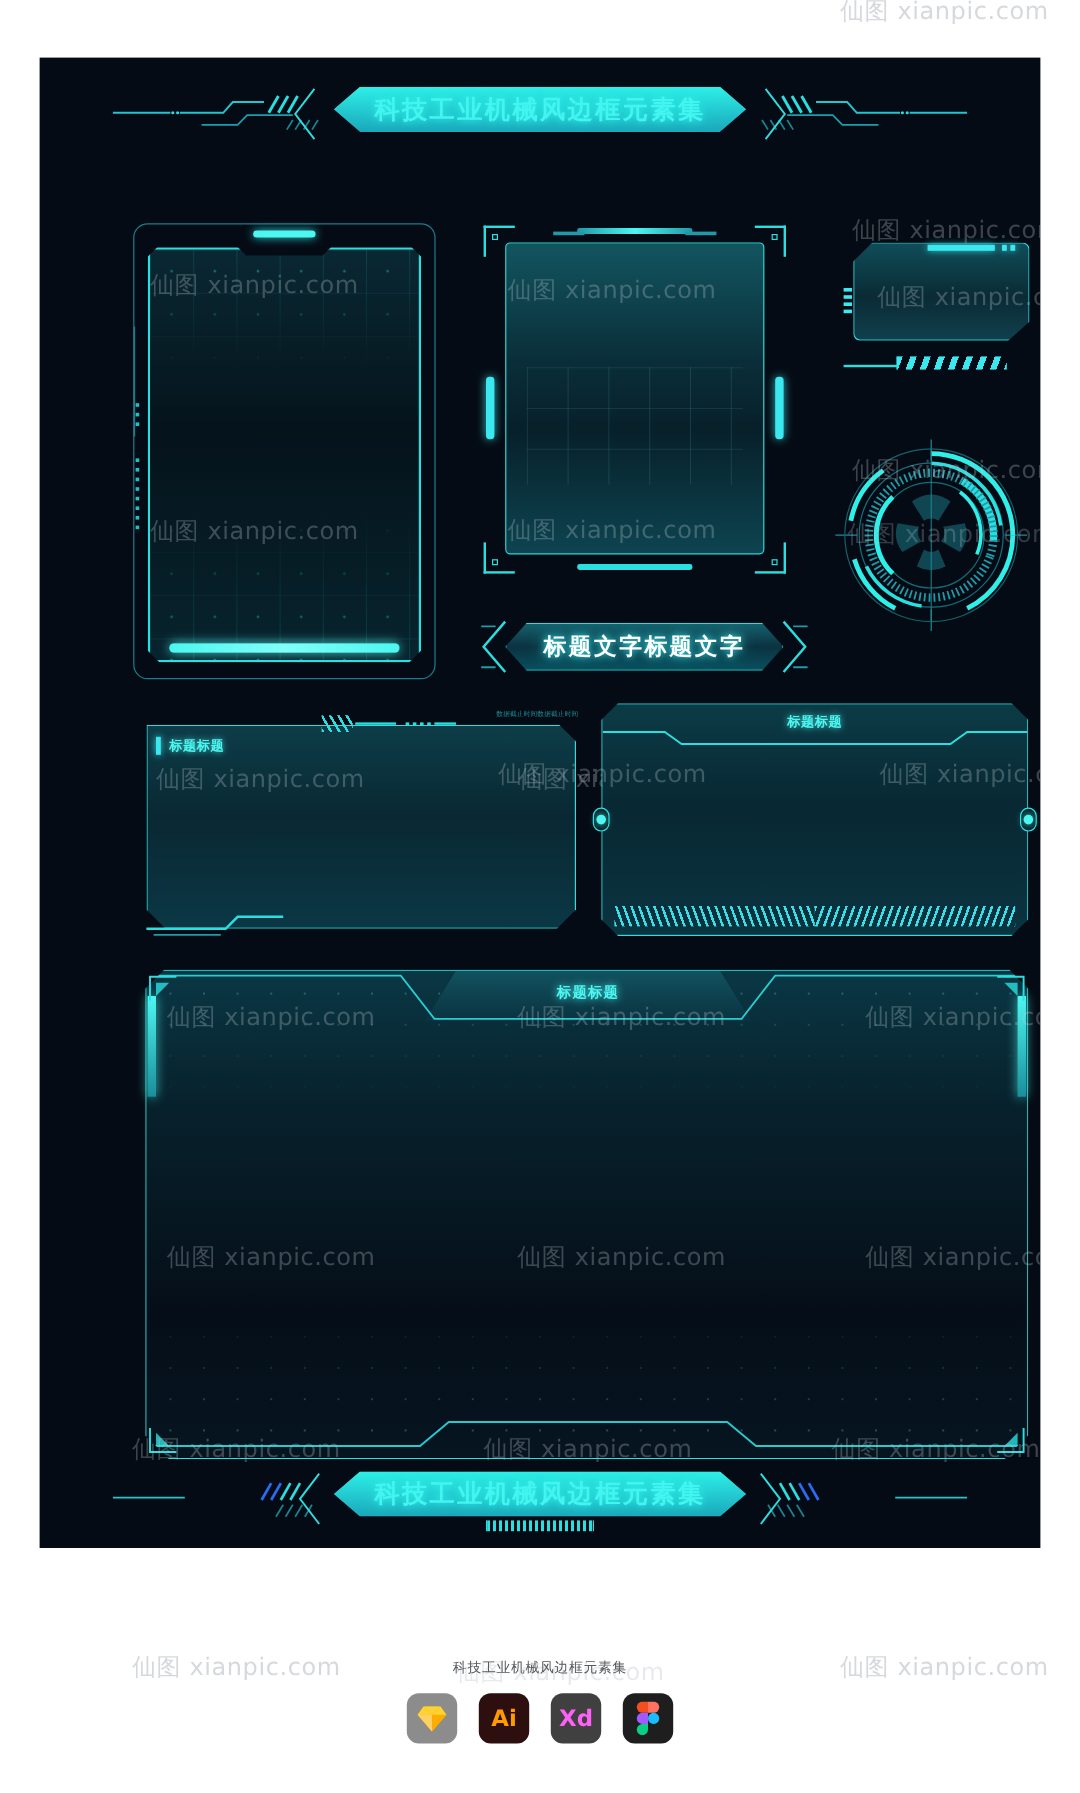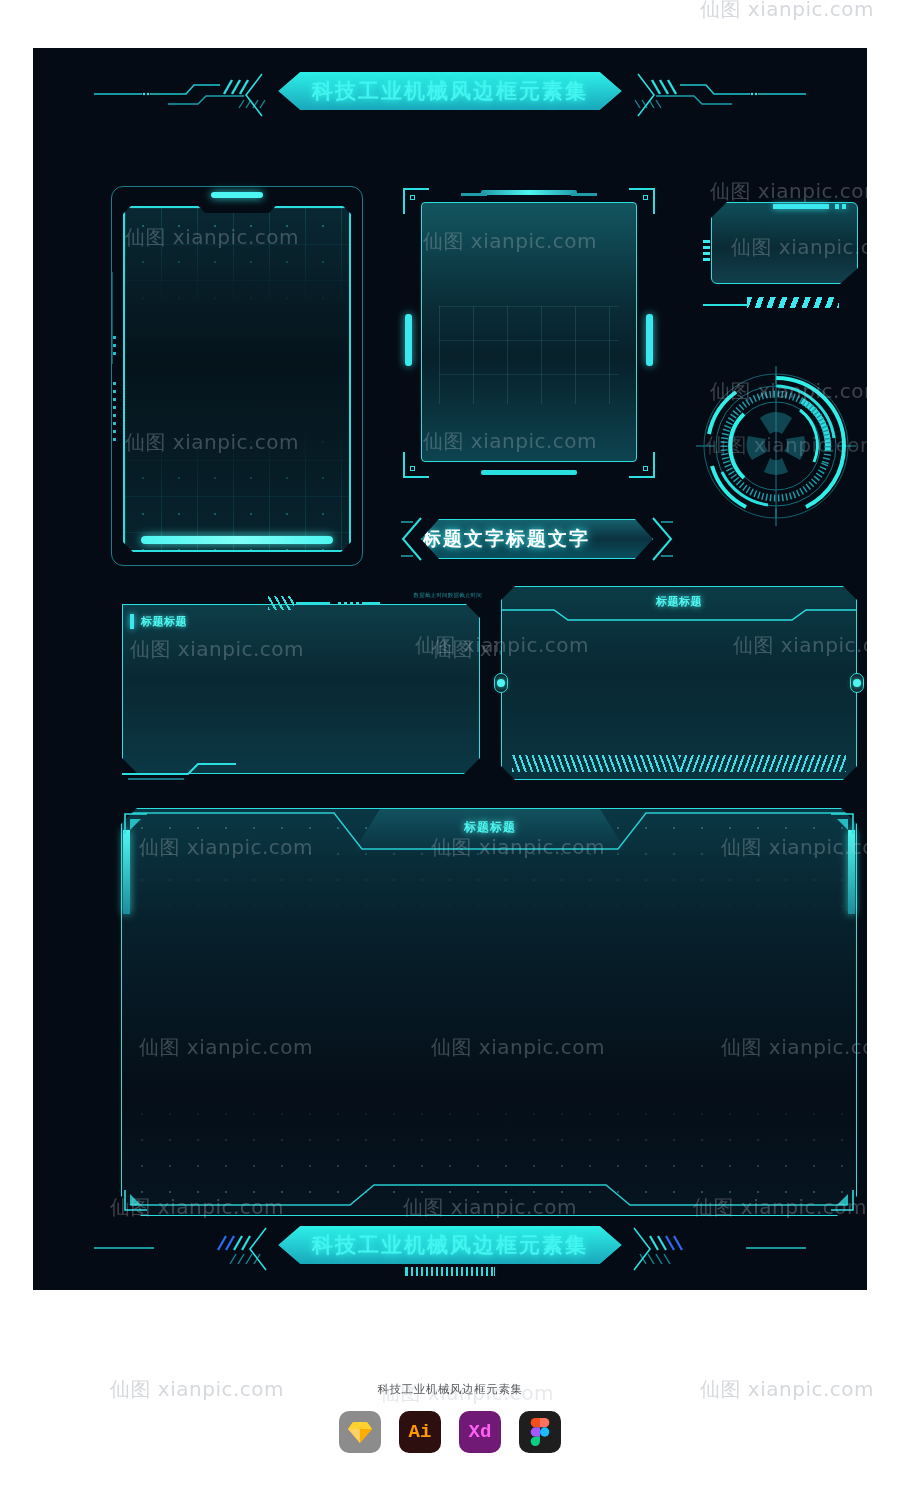--- a/index.html
+++ b/index.html
@@ -158,21 +158,21 @@
   
   #hud { position:absolute; left:663px; top:318px; width:160px; height:160px; }
 
   
   #ribbon { position:absolute; left:366px; top:468px; width:276px; height:46px; }
   .rb-body {
     position:absolute; left:22px; right:22px; top:3px; bottom:3px;
     background: linear-gradient(180deg,#16606d 0%, #0b3240 50%, #0a4f5e 100%);
     border:1.5px solid #2adfe0;
     clip-path: polygon(18px 0, calc(100% - 18px) 0, 100% 50%, calc(100% - 18px) 100%, 18px 100%, 0 50%);
-    display:flex; align-items:center; 
+    display:flex; align-items:center; justify-content:center;
   }
   .rb-text {
     font-size:19px; font-weight:700; letter-spacing:2px; color:#ffffff;
     text-shadow:0 0 6px rgba(60,232,240,.95), 0 0 14px rgba(45,223,224,.6);
   }
 
   
   #panelL { position:absolute; left:83px; top:540px; width:372px; height:192px; }
   .pl-body {
     position:absolute; left:6px; top:16px; right:8px; bottom:6px;
@@ -250,26 +250,26 @@
   }
   .pb-accent {
     position:absolute; width:7px; height:84px;
     background: linear-gradient(180deg,#4df6f0,#1a8e9c);
     box-shadow:0 0 9px rgba(77,246,240,.7);
   }
 
   
   #sw { position:absolute; left:0; right:0; top:1382px; text-align:center; }
   .sw-cap { font-size:11.5px; color:#55585c; letter-spacing:.6px; margin-bottom:14px; }
-  .sw-row { display:flex; justify-content:center; gap:18px;font-family:Liberation Mono, monospace; }
+  .sw-row { display:flex; justify-content:center; gap:18px; }
   .sw-ico { width:42px; height:42px; border-radius:10px; display:flex; align-items:center; justify-content:center;
             font-size:19px; font-weight:700; position:relative; }
   .ic-sketch { background:#8c8c8c; }
   .ic-ai { background:#2d0f10; color:#ff9a00; }
-  .ic-xd { background:#701a75; color:#ff61f6; }
+  .ic-xd { background:#404040; color:#ff61f6; }
   .ic-fig { background:#1e1e1e; }
 </style>
 </head>
 <body>
 
 <div id="stage">
 
   <div class="wm wm-out" style="left:700px; top:-4px;">仙图 xianpic.com</div>
   <div class="wm wm-out" style="left:110px; top:1376px;">仙图 xianpic.com</div>
   <div class="wm wm-out" style="left:700px; top:1376px;">仙图 xianpic.com</div>

